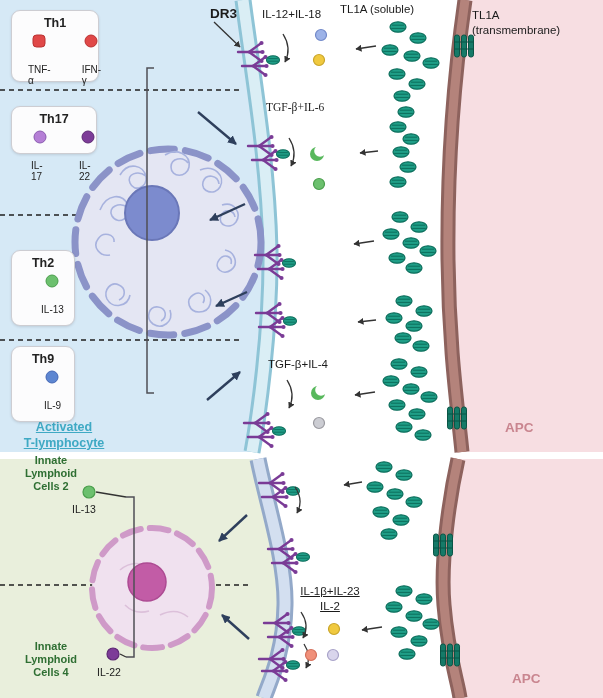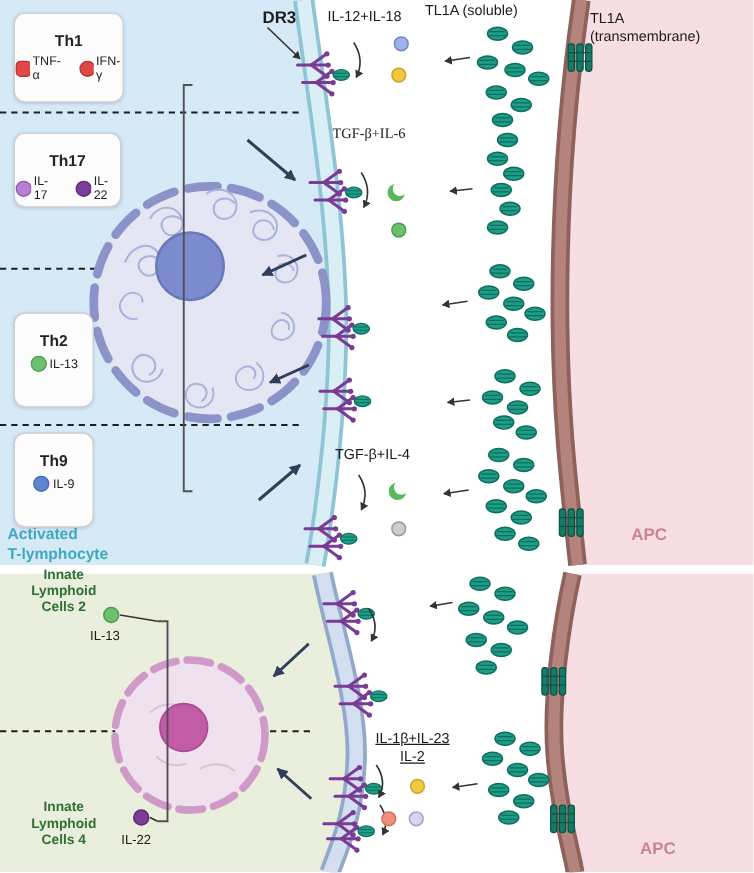--- a/index.html
+++ b/index.html
@@ -20,40 +20,40 @@
   .lbl-dr3{left:194px;top:5px;font-size:13.5px;font-weight:700;padding-left:16px;}
   .lbl-il1218{left:262px;top:7px;}
   .lbl-tl1a-sol{left:340px;top:2px;}
   .lbl-tl1a-tm{left:472px;top:8px;width:126px;text-align:left;white-space:normal;}
   .lbl-tgfb6{left:266px;top:100px;font-family:Liberation Serif, serif;}
   .lbl-tgfb4{left:268px;top:357px;}
   .lbl-il1b{left:288px;top:584px;width:84px;text-align:center;white-space:normal;text-decoration:underline;}
   .lbl-apc{font-size:13.5px;font-weight:700;color:#c9858f;}
   .lbl-apc1{left:505px;top:419px;}
   .lbl-apc2{left:512px;top:670px;}
-  .lbl-act{left:6px;top:419px;width:116px;text-align:left;white-space:normal;
-           color:#3fa9c4;font-weight:700;font-size:12.5px;}
+  .lbl-act{left:6px;top:419px;width:116px;text-align:center;white-space:normal;
+           color:#3fa9c4;font-weight:700;font-size:12.5px;text-decoration:underline;}
   .lbl-ilc{width:90px;text-align:center;white-space:normal;color:#2f6f33;font-weight:700;font-size:11px;line-height:1.2;}
   .lbl-ilc2{left:6px;top:454px;}
   .lbl-ilc3{left:6px;top:640px;}
   .lbl-small{font-size:10.5px;}
   .lbl-il13b{left:72px;top:503px;}
   .lbl-il22b{left:97px;top:666px;}
 
   
   .thbox{position:absolute;background:#fcfcfd;border:1.5px solid #cdcdd2;border-radius:9px;
          box-shadow:0 1px 2.5px rgba(40,40,60,.14);display:flex;flex-direction:column;
          align-items:center;padding-top:5px;box-sizing:border-box;z-index:2;}
-  .thbox .t{font-size:12.5px;font-weight:700;color:#222;margin-top:10px;}
+  .thbox .t{font-size:12.5px;font-weight:700;color:#222;}
   .thbox .row{display:flex;gap:12px;margin-top:4px;}
-  .cyt{display:flex;flex-direction:row;align-items:center;gap:2px;}
+  .cyt{display:flex;flex-direction:column;align-items:center;gap:16px;margin-left:19px;}
   .cyt svg{display:block;}
   .cyt .n{font-size:10px;color:#222;}
   .b-th1{left:11px;top:10px;width:88px;height:72px;}
-  .b-th17{left:11px;top:106px;width:86px;height:60px;}
+  .b-th17{left:11px;top:106px;width:86px;height:48px;}
   .b-th2{left:11px;top:250px;width:64px;height:76px;}
   .b-th9{left:11px;top:346px;width:64px;height:76px;}
 </style>
 </head>
 <body>
 
 <div class="stage">
 
 <svg class="diagram" width="603" height="698" viewBox="0 0 603 698">
   <defs>

